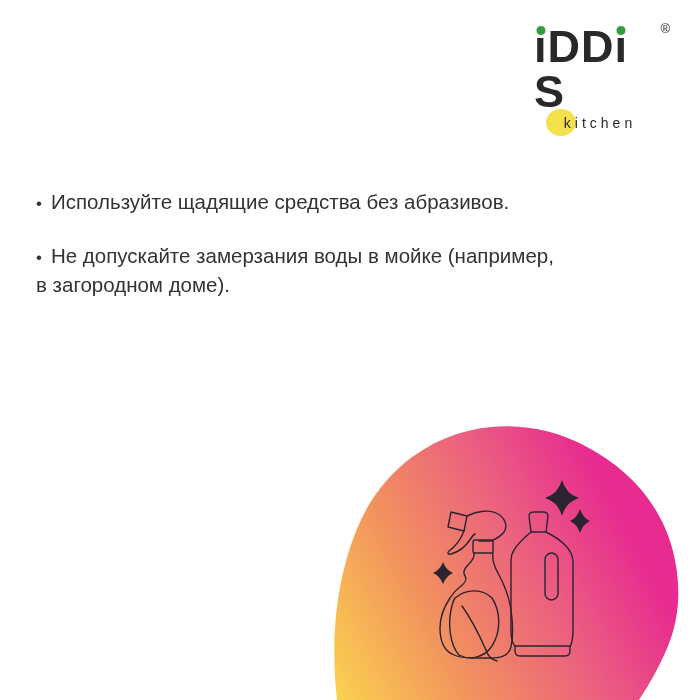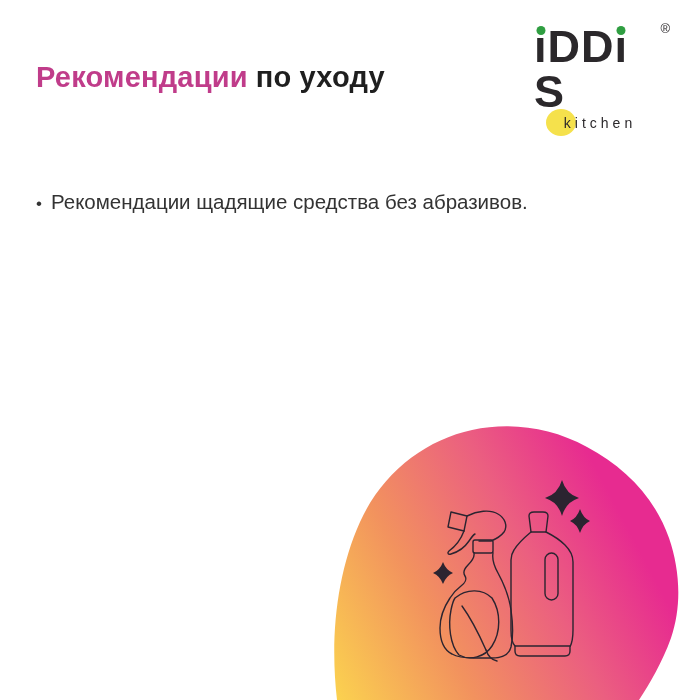--- a/index.html
+++ b/index.html
@@ -56,35 +56,36 @@
   .art{ position:absolute; left:0; top:0; width:700px; height:700px; }
   .lineart{ stroke:var(--ink-line); fill:none; stroke-width:1.4;
             stroke-linecap:round; stroke-linejoin:round; }
   .star{ fill:var(--ink-line); stroke:none; }
 </style>
 </head>
 <body>
 
 <div class="page">
 
-  <h1 class="title"><span class="accent">Рекомендации</span><span class="rest">по уходу</span></h1>
 
   <div class="logo">
     <div class="brand">
       <span class="ltr"><i class="gdot"></i><span>ı</span></span><span class="ltr"><span>D</span></span><span class="ltr"><span>D</span></span><span class="ltr"><i class="gdot"></i><span>ı</span></span><span class="ltr"><span>S</span></span>
       <span class="reg">®</span>
     </div>
     <div class="kitchen">
       <i class="yellow-ellipse"></i>
       <span class="label">kitchen</span>
     </div>
   </div>
 
   <div class="content">
-    <p class="bullet"><span class="dot">•</span><span class="txt">Рекомендации щадящие средства без абразивов.</span></p>
+    <p class="bullet"><span class="dot">•</span><span class="txt">Используйте щадящие средства без абразивов.</span></p>
+    <p class="bullet"><span class="dot">•</span><span class="txt">Не допускайте замерзания воды в мойке (например,
+в загородном доме).</span></p>
   </div>
 
   <svg class="art" viewBox="0 0 700 700" xmlns="http://www.w3.org/2000/svg">
     <defs>
       <linearGradient id="blobGrad" gradientUnits="userSpaceOnUse" x1="336" y1="700" x2="676" y2="520">
         <stop offset="0" style="stop-color:var(--blob-yellow)"></stop>
         <stop offset="0.32" style="stop-color:var(--blob-orange)"></stop>
         <stop offset="0.62" style="stop-color:var(--blob-pink)"></stop>
         <stop offset="0.88" style="stop-color:var(--blob-magenta)"></stop>
       </linearGradient>

